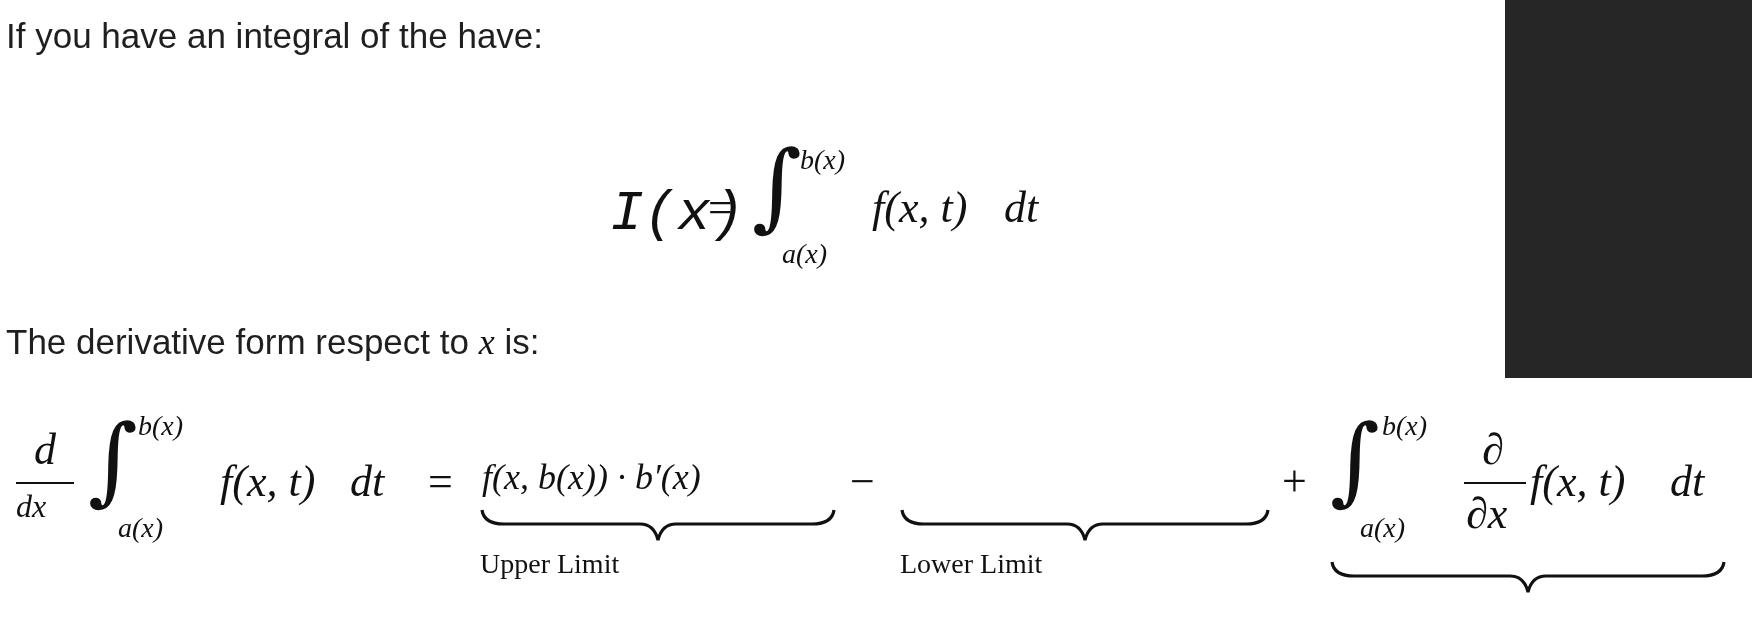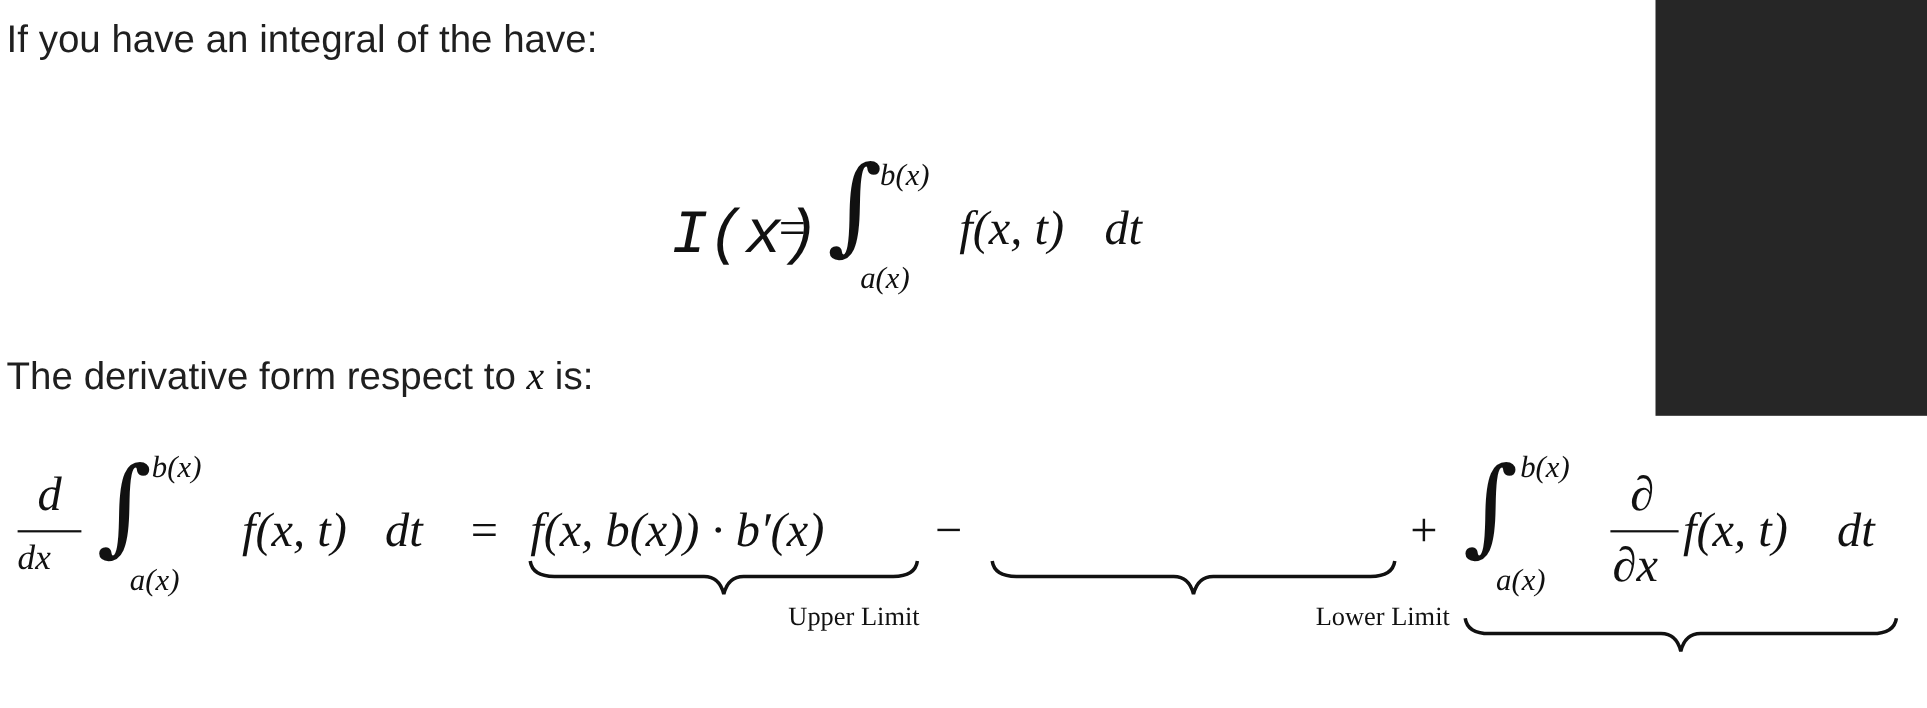--- a/index.html
+++ b/index.html
@@ -19,21 +19,21 @@
     .mi { font-style: italic; }
     .eq { position: absolute; white-space: nowrap; }
     .eq .tok { position: absolute; white-space: nowrap; }
     .int-sign {
       position: absolute; font-family: "DejaVu Serif", serif; font-style: normal;
     }
     .lim { position: absolute; font-size: 28px; font-style: italic; }
     .frac { position: absolute; text-align: center; }
     .frac .bar { position: absolute; left: 0; right: 0; height: 2px; background: #111; }
     .brace { position: absolute; }
-    .brace-label { position: absolute; font-size: 24px; text-align: right; white-space: nowrap; font-style: normal; }
+    .brace-label { position: absolute; font-size: 28px; text-align: left; white-space: nowrap; font-style: normal; }
     .dark-panel {
       position: absolute; left: 1505px; top: 0; width: 247px; height: 378px;
       background: #262626;
     }
   </style>
 </head>
 <body>
 
 <div class="para" style="top:16px;">If you have an integral of the have:</div>
 
@@ -59,32 +59,32 @@
     <span style="position:absolute; left:0; top:68px; font-size:32px;">dx</span>
   </div>
 
   <span class="int-sign" style="left:88px; top:412px; font-size:96px; line-height:1; font-style:italic;">∫</span>
   <span class="lim" style="left:138px; top:410px;">b(x)</span>
   <span class="lim" style="left:118px; top:512px;">a(x)</span>
   <span class="tok" style="left:220px; top:456px; font-size:44px;">f(x, t)</span>
   <span class="tok" style="left:350px; top:456px; font-size:44px;">dt</span>
   <span class="tok" style="left:428px; top:456px; font-size:44px; font-style:normal;">=</span>
 
-  <span class="tok" style="left:482px; top:456px; font-size:44px;">f(x, b(x)) · b′(x)</span>
+  <span class="tok" style="left:482px; top:456px; font-size:36px;">f(x, b(x)) · b′(x)</span>
   <svg class="brace" style="left:480px; top:508px;" width="356" height="36" viewBox="0 0 356 36">
     <path d="M2 2 Q4 16 24 16 L160 16 Q174 16 178 32 Q182 16 196 16 L332 16 Q352 16 354 2" fill="none" stroke="#111" stroke-width="3.2"></path>
   </svg>
   <span class="brace-label" style="left:480px; width:356px; top:548px;">Upper Limit</span>
 
   <span class="tok" style="left:850px; top:456px; font-size:44px; font-style:normal;">−</span>
 
   <svg class="brace" style="left:900px; top:508px;" width="370" height="36" viewBox="0 0 370 36">
     <path d="M2 2 Q4 16 24 16 L167 16 Q181 16 185 32 Q189 16 203 16 L346 16 Q366 16 368 2" fill="none" stroke="#111" stroke-width="3.2"></path>
   </svg>
-  <span class="brace-label" style="left:948px; width:370px; top:548px;">Lower Limit</span>
+  <span class="brace-label" style="left:900px; width:370px; top:548px;">Lower Limit</span>
 
   <span class="tok" style="left:1282px; top:456px; font-size:44px; font-style:normal;">+</span>
 
   <span class="int-sign" style="left:1330px; top:412px; font-size:96px; line-height:1; font-style:italic;">∫</span>
   <span class="lim" style="left:1382px; top:410px;">b(x)</span>
   <span class="lim" style="left:1360px; top:512px;">a(x)</span>
   <div class="frac" style="left:1464px; top:420px; width:62px; height:120px;">
     <span style="position:absolute; left:18px; top:4px; font-size:44px;">∂</span>
     <div class="bar" style="top:62px;"></div>
     <span style="position:absolute; left:2px; top:68px; font-size:44px;">∂x</span>

